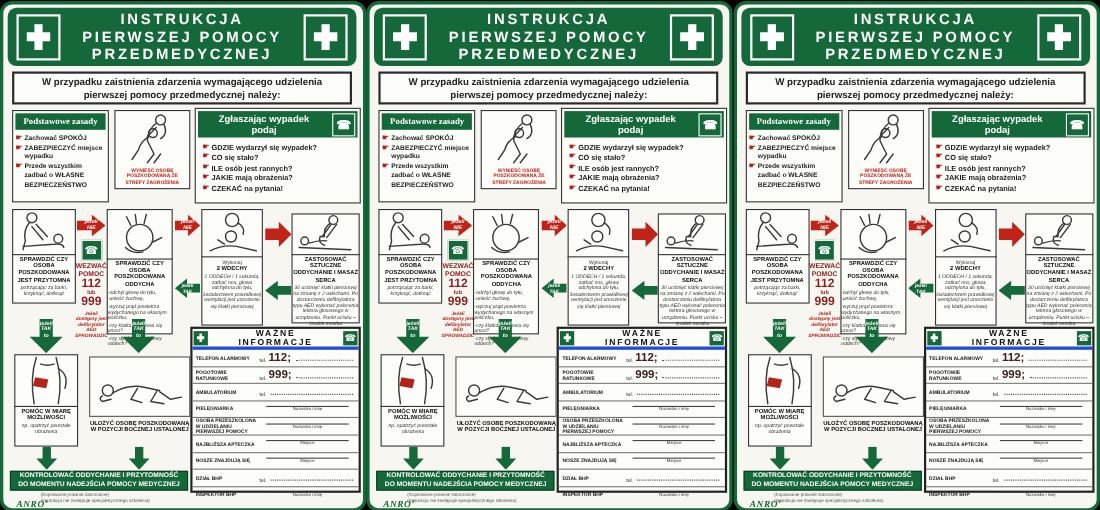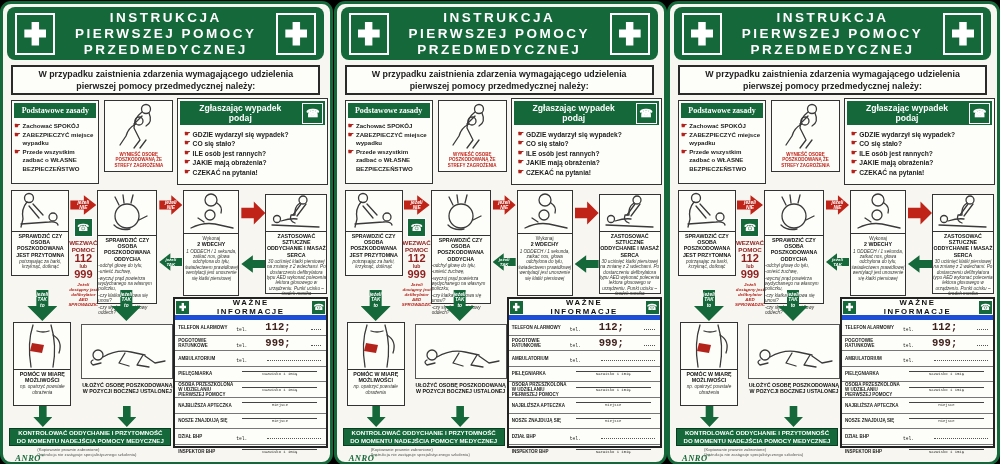--- a/index.html
+++ b/index.html
@@ -1,18 +1,18 @@
 <!DOCTYPE html>
 <html><head>
 <meta charset="utf-8">
 <style>
   html,body{margin:0;padding:0;background:#000;}
   body{width:1000px;height:464px;overflow:hidden;font-family:"Liberation Sans",sans-serif;}
   .strip{display:flex;width:1000px;height:464px;background:#000;}
-  .cell{flex:1;display:flex;justify-content:flex-end;}
+  .cell{flex:1;display:flex;justify-content:flex-start;}
   .poster{position:relative;width:327px;height:458px;margin-top:1px;background:#f7f6f0;
     border:3px solid #15683a;border-radius:11px;box-sizing:content-box;overflow:hidden;}
   .abs{position:absolute;box-sizing:border-box;}
   
   .hdr{left:4px;top:3px;width:317px;height:53px;background:#15683a;border-radius:8px;
        display:flex;align-items:center;justify-content:space-between;padding:0 8px;}
   .crossbox{width:36px;height:38px;border:2px solid #fff;background:#15683a;
        display:flex;align-items:center;justify-content:center;flex:0 0 auto;}
   .plus{width:22px;height:24px;background:#fff;
     clip-path:polygon(33% 0,67% 0,67% 33%,100% 33%,100% 67%,67% 67%,67% 100%,33% 100%,33% 67%,0 67%,0 33%,33% 33%);}
@@ -72,29 +72,29 @@
   .reccap{left:78px;top:378px;width:92px;text-align:center;font-size:5.3px;font-weight:bold;line-height:6.4px;color:#111;}
   .fbar{left:6px;top:424px;width:162px;height:18px;background:#15683a;border:1px solid #0b3d22;
       color:#fff;font-weight:bold;font-size:6.1px;line-height:8px;text-align:center;
       display:flex;flex-direction:column;justify-content:center;}
   .fnotes{left:34px;top:444px;width:132px;font-size:4.2px;color:#555;line-height:4.9px;}
   .brand{left:12px;top:449px;color:#15683a;font-family:"Liberation Serif",serif;
       font-weight:bold;font-style:italic;font-size:8.5px;letter-spacing:.5px;}
   .brand sup{font-size:4px;}
   
   .itable{left:170px;top:293px;width:155px;height:151px;border:2px solid #222;background:#fdfdf9;}
-  .ihead{display:flex;align-items:center;height:16px;border-bottom:5px solid #1d4ed8;padding:0 1px;gap:12px;}
+  .ihead{display:flex;align-items:center;height:16px;border-bottom:3px solid #1d4ed8;padding:0 1px;gap:12px;}
   .isq{width:13px;height:13px;background:#15683a;display:flex;align-items:center;justify-content:center;color:#fff;}
   .isq .plus{width:7px;height:8px;}
   .isq.ph{font-size:8.5px;}
   .ititle{flex:1;text-align:center;font-weight:bold;font-size:7.8px;letter-spacing:1.6px;color:#111;}
   .irow{display:flex;align-items:center;border-bottom:1px solid #777;min-height:14.5px;padding:0 3px;}
   .irow:last-child{border-bottom:none;}
   .ilabel{width:58px;flex:0 0 auto;font-size:4.5px;line-height:5px;color:#222;font-weight:bold;}
-  .ival{flex:1;display:flex;align-items:flex-end;gap:18px;font-family:Liberation Mono, monospace;}
+  .ival{flex:1;display:flex;align-items:flex-end;gap:2px;}
   .tel{font-size:4.6px;color:#222;}
   .num{font-size:10.5px;line-height:9px;color:#40211c;font-weight:bold;}
   .dots{flex:1;border-bottom:1px dotted #555;height:7px;margin:0 2px 2px 2px;}
   .notewrap{flex:1;display:flex;flex-direction:column;align-items:center;padding:0 6px;}
   .nline{width:100%;border-top:1px solid #444;}
   .ntext{font-size:3.9px;color:#333;line-height:4.6px;}
   svg.ill{stroke:#3a3a3a;stroke-width:1.3;fill:none;stroke-linecap:round;stroke-linejoin:round;}
 </style>
 </head>
 <body>

